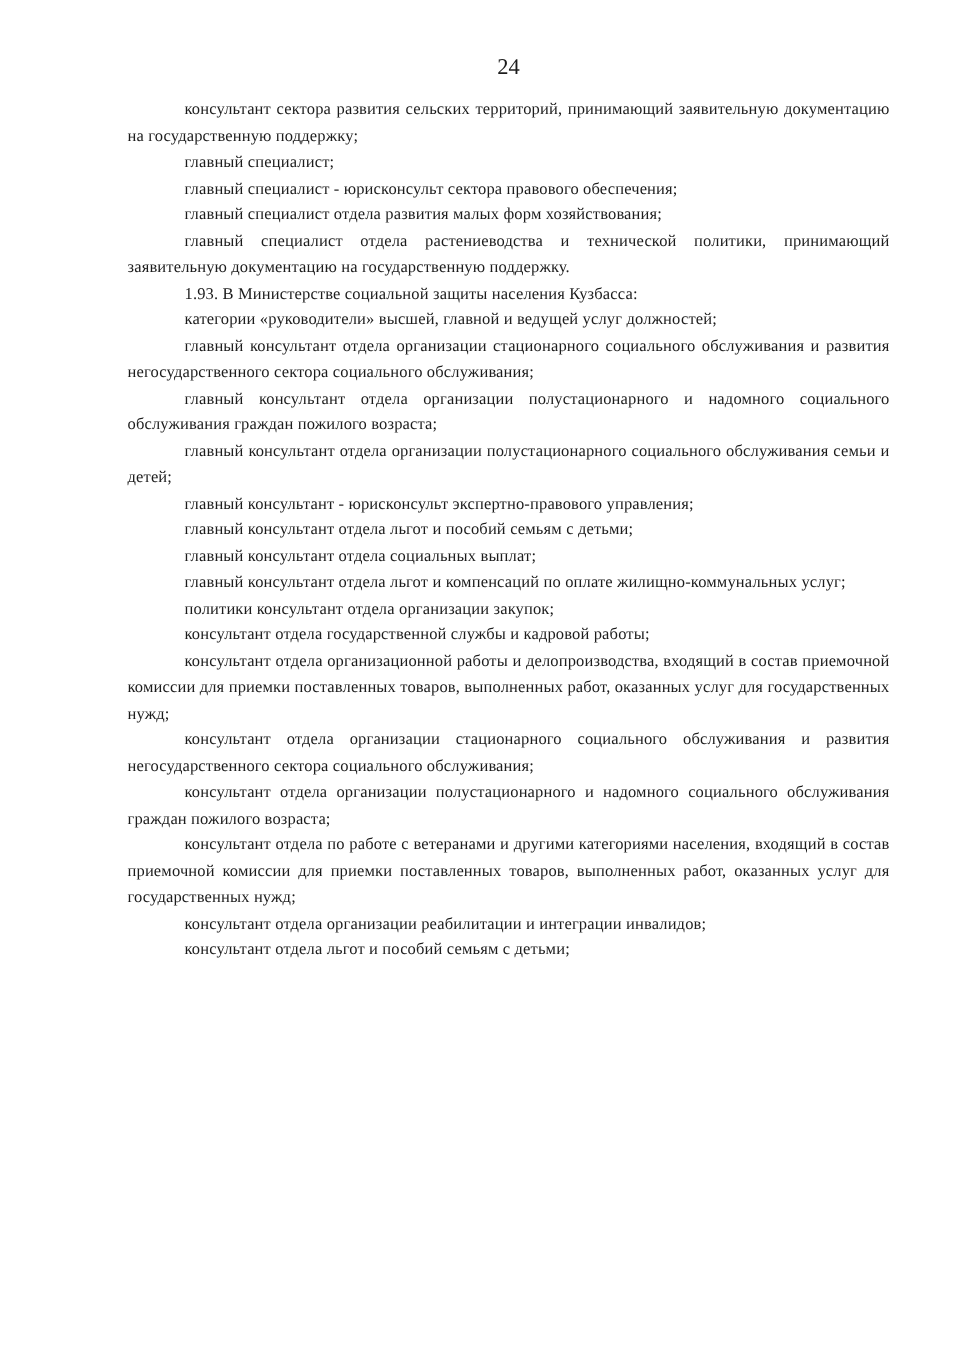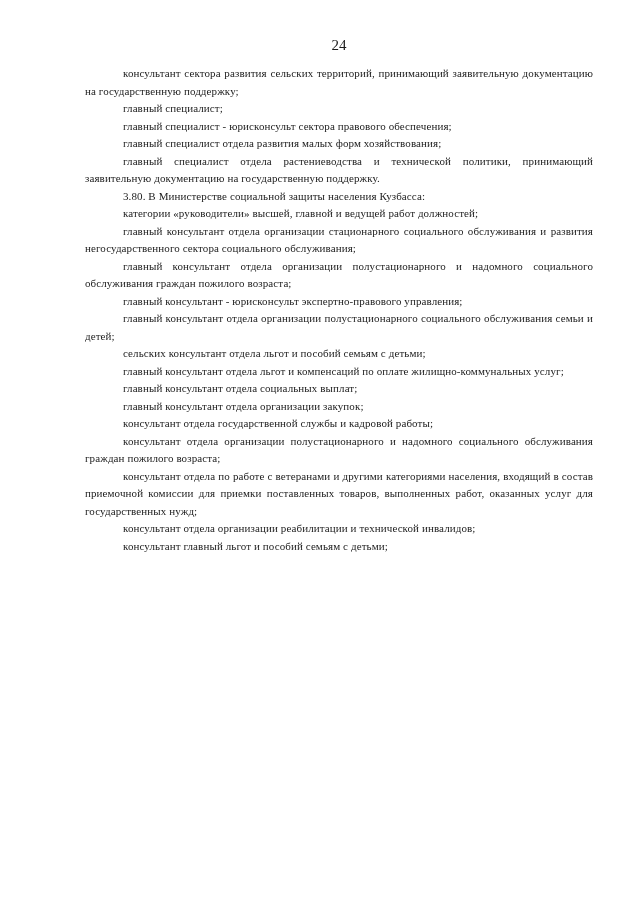--- a/index.html
+++ b/index.html
@@ -46,29 +46,31 @@
 <body>
 
 <div class="page">
   <div class="page-number">24</div>
   <div class="doc-body" id="doc-body">
       <p>консультант сектора развития сельских территорий, принимающий заявительную документацию на государственную поддержку;</p>
       <p>главный специалист;</p>
       <p>главный специалист - юрисконсульт сектора правового обеспечения;</p>
       <p>главный специалист отдела развития малых форм хозяйствования;</p>
       <p>главный специалист отдела растениеводства и технической политики, принимающий заявительную документацию на государственную поддержку.</p>
-      <p>3.80. В Министерстве социальной защиты населения Кузбасса:</p>
-      <p>категории «руководители» высшей, главной и ведущей работ должностей;</p>
+      <p>1.93. В Министерстве социальной защиты населения Кузбасса:</p>
+      <p>категории «руководители» высшей, главной и ведущей услуг должностей;</p>
       <p>главный консультант отдела организации стационарного социального обслуживания и развития негосударственного сектора социального обслуживания;</p>
       <p>главный консультант отдела организации полустационарного и надомного социального обслуживания граждан пожилого возраста;</p>
+      <p>главный консультант отдела организации полустационарного социального обслуживания семьи и детей;</p>
       <p>главный консультант - юрисконсульт экспертно-правового управления;</p>
-      <p>главный консультант отдела организации полустационарного социального обслуживания семьи и детей;</p>
-      <p>сельских консультант отдела льгот и пособий семьям с детьми;</p>
+      <p>главный консультант отдела льгот и пособий семьям с детьми;</p>
+      <p>главный консультант отдела социальных выплат;</p>
       <p>главный консультант отдела льгот и компенсаций по оплате жилищно-коммунальных услуг;</p>
-      <p>главный консультант отдела социальных выплат;</p>
-      <p>главный консультант отдела организации закупок;</p>
+      <p>политики консультант отдела организации закупок;</p>
       <p>консультант отдела государственной службы и кадровой работы;</p>
+      <p>консультант отдела организационной работы и делопроизводства, входящий в состав приемочной комиссии для приемки поставленных товаров, выполненных работ, оказанных услуг для государственных нужд;</p>
+      <p>консультант отдела организации стационарного социального обслуживания и развития негосударственного сектора социального обслуживания;</p>
       <p>консультант отдела организации полустационарного и надомного социального обслуживания граждан пожилого возраста;</p>
       <p>консультант отдела по работе с ветеранами и другими категориями населения, входящий в состав приемочной комиссии для приемки поставленных товаров, выполненных работ, оказанных услуг для государственных нужд;</p>
-      <p>консультант отдела организации реабилитации и технической инвалидов;</p>
-      <p>консультант главный льгот и пособий семьям с детьми;</p>
+      <p>консультант отдела организации реабилитации и интеграции инвалидов;</p>
+      <p>консультант отдела льгот и пособий семьям с детьми;</p>
     </div>
 </div>
 
 </body></html>

